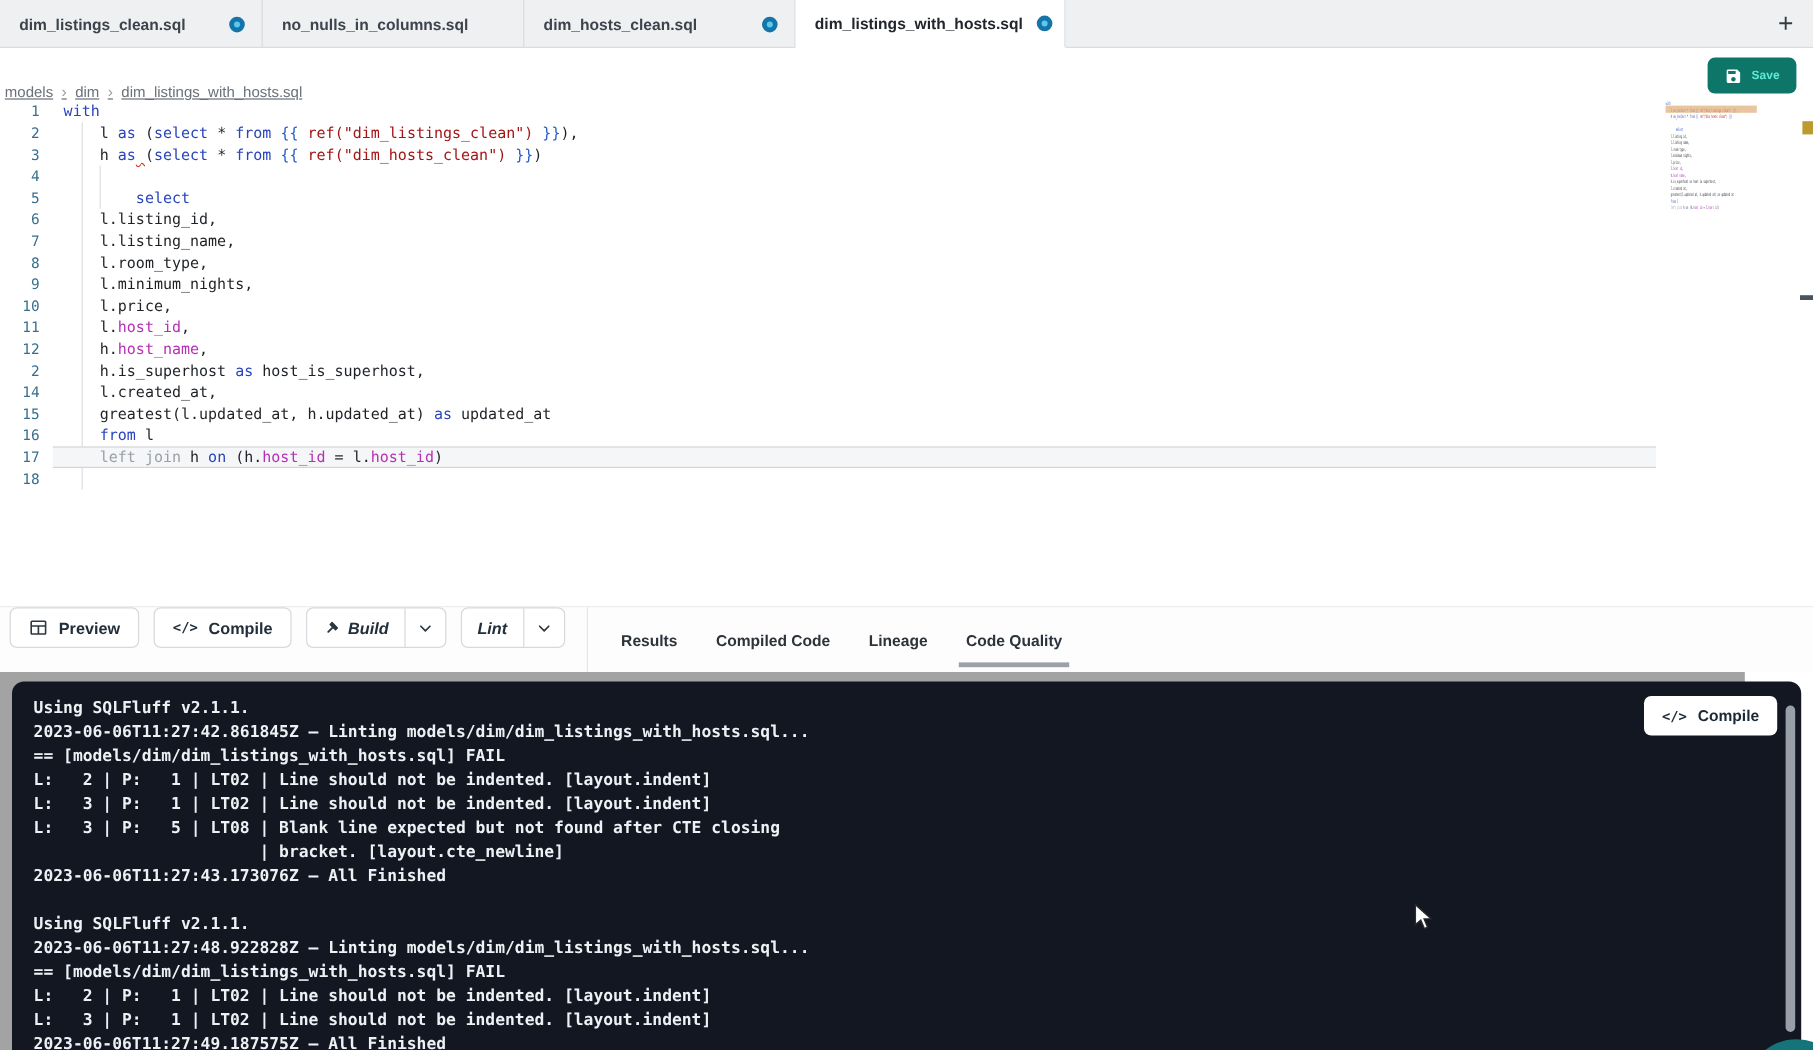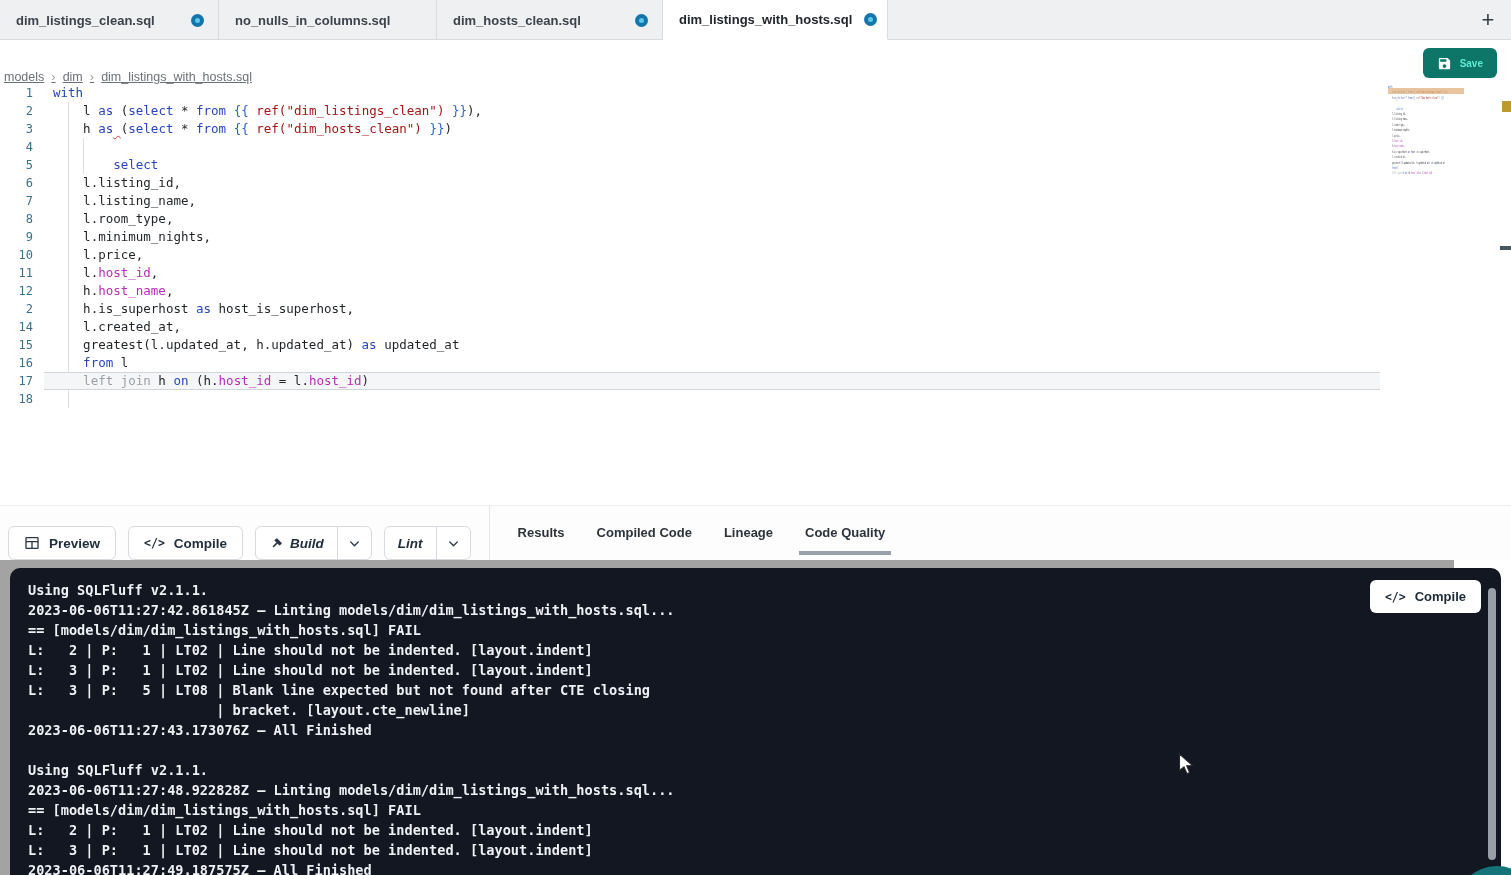--- a/index.html
+++ b/index.html
@@ -51,21 +51,21 @@
   .minimap { position:absolute; left:1388px; top:0; width:78px; height:180px; overflow:hidden; }
   .minimap pre { font-family:"DejaVu Sans Mono", monospace; font-size:12.5px; line-height:18px;
     color:#1e2226; white-space:pre; transform:scale(0.14,0.30); transform-origin:0 0; }
   .mini-band { position:absolute; left:1388px; top:4px; width:76px; height:6px;
     background:var(--mini_band); z-index:4; }
   .ruler-gold { position:absolute; left:1502px; top:17px; width:9px; height:11px; background:var(--ruler_gold); }
   .ruler-dark { position:absolute; left:1500px; top:162px; width:11px; height:4px; background:var(--ruler_dark); }
 
   
   .toolbar { position:absolute; left:0; top:505px; width:1511px; height:55px; background:#fdfdfd;
-    border-top:1px solid #ebedef; display:flex; align-items:flex-end; padding-left:8px; }
+    border-top:1px solid #ebedef; display:flex; align-items:flex-start; padding-left:8px; }
   .btn, .splitbtn { height:34px; background:#fff; border:1px solid #d6dade; border-radius:6px;
     display:flex; align-items:center; color:#222e3a; font-size:13.5px; font-weight:600;
     font-family:"Liberation Sans", sans-serif; cursor:pointer; }
   .btn { padding:0 15px; gap:9px; margin-right:12px; }
   .splitbtn { padding:0; margin-right:12px; }
   .split-main { display:flex; align-items:center; gap:6px; padding:0 13px; height:100%; cursor:pointer;font-style:italic; }
   .split-arrow { width:34px; height:100%; border-left:1px solid #d6dade; display:flex;
     align-items:center; justify-content:center; cursor:pointer; }
   .code-glyph { font-family:"DejaVu Sans Mono", monospace; font-size:11.5px; font-weight:700; }
   .tb-divider { width:1px; height:55px; background:#e4e6e9; margin-left:6px; flex:none; }

